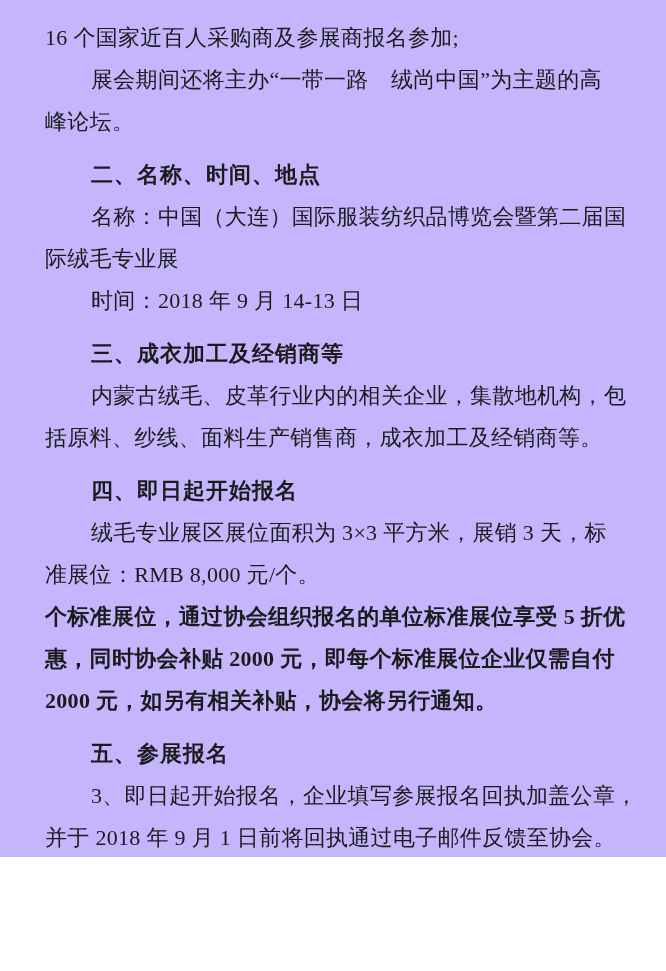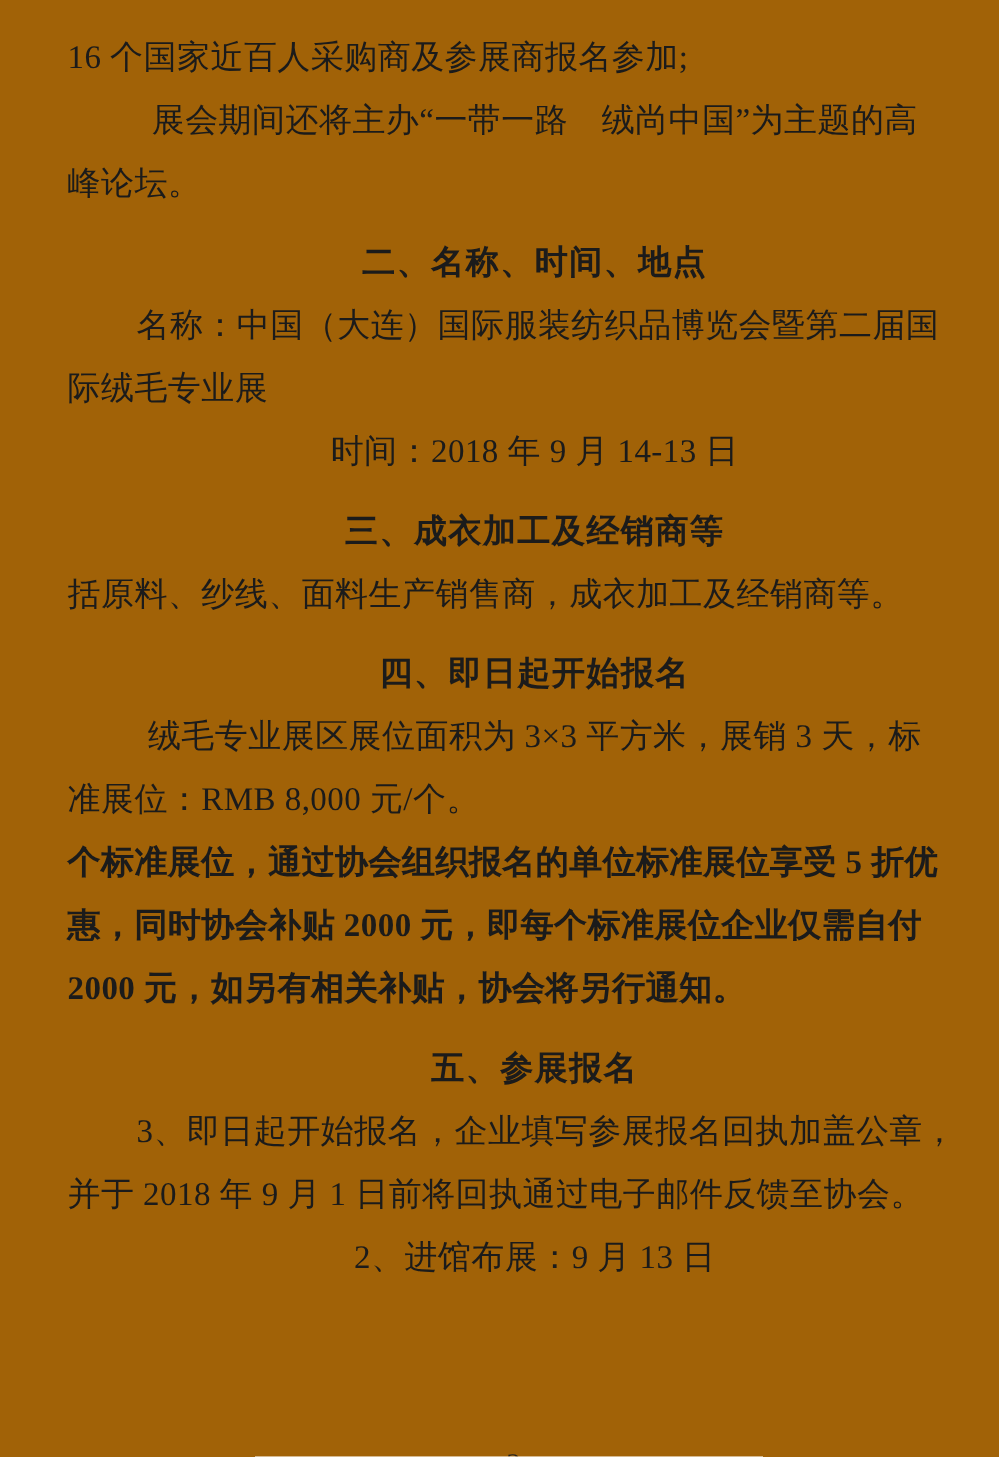--- a/index.html
+++ b/index.html
@@ -3,38 +3,37 @@
 <meta charset="utf-8">
 <style>
   html, body {
     margin: 0;
     padding: 0;
     background: #ffffff;
   }
   .page {
     position: relative;
     width: 666px;
-    height: 971px;
-    background: #a16207;
+    height: 857px;
+    background: #c4b5fd;
     box-sizing: border-box;
     padding: 17px 44px 0 45px;
     font-family: "Liberation Serif", "DejaVu Serif", serif;
     font-size: 22px;
     color: #1b1b1b;
     overflow: hidden;
   }
   .line {
     height: 42px;
     line-height: 42px;
     white-space: pre;
     letter-spacing: 0.3px;
   }
   .indent {
     padding-left: 46px;
-    text-align: center;
   }
   .heading {
     font-weight: 700;
     font-family: "Liberation Sans", "DejaVu Sans", sans-serif;
     letter-spacing: 1px;
     margin-top: 11px;
   }
   .boldp {
     font-weight: 700;
   }
@@ -63,20 +62,21 @@
   <div class="line indent heading">二、名称、时间、地点</div>
 
   <div class="line indent">名称：中国（大连）国际服装纺织品博览会暨第二届国</div>
   <div class="line">际绒毛专业展</div>
 
   <div class="line indent">时间：2018 年 9 月 14-13 日</div>
 
 
   <div class="line indent heading">三、成衣加工及经销商等</div>
 
+  <div class="line indent">内蒙古绒毛、皮革行业内的相关企业，集散地机构，包</div>
   <div class="line">括原料、纱线、面料生产销售商，成衣加工及经销商等。</div>
 
   <div class="line indent heading">四、即日起开始报名</div>
 
   <div class="line indent">绒毛专业展区展位面积为 3×3 平方米，展销 3 天，标</div>
   <div class="line">准展位：RMB 8,000 元/个。</div>
 
   <div class="line boldp">个标准展位，通过协会组织报名的单位标准展位享受 5 折优</div>
   <div class="line boldp">惠，同时协会补贴 2000 元，即每个标准展位企业仅需自付</div>
   <div class="line boldp">2000 元，如另有相关补贴，协会将另行通知。</div>

